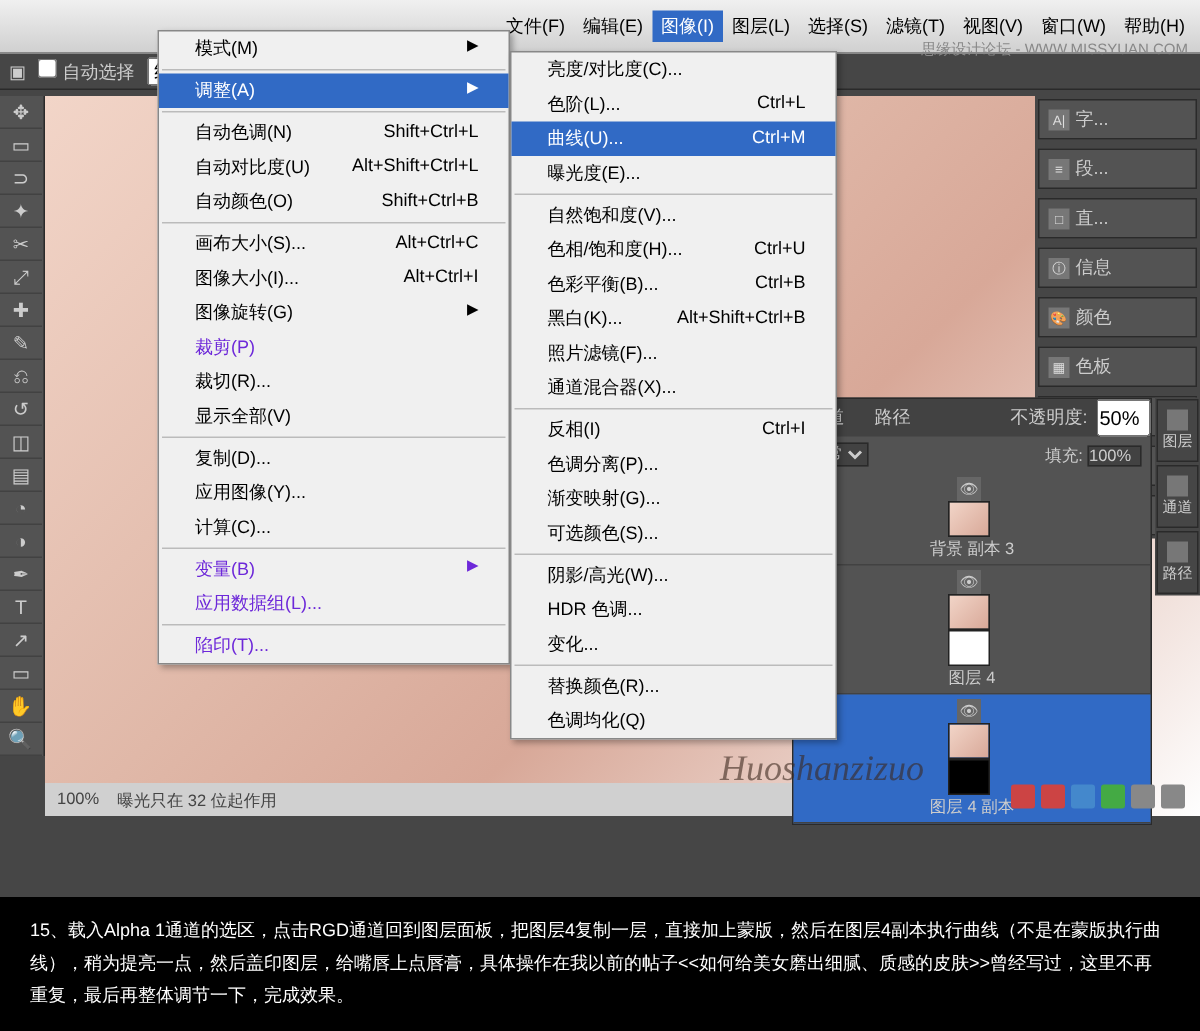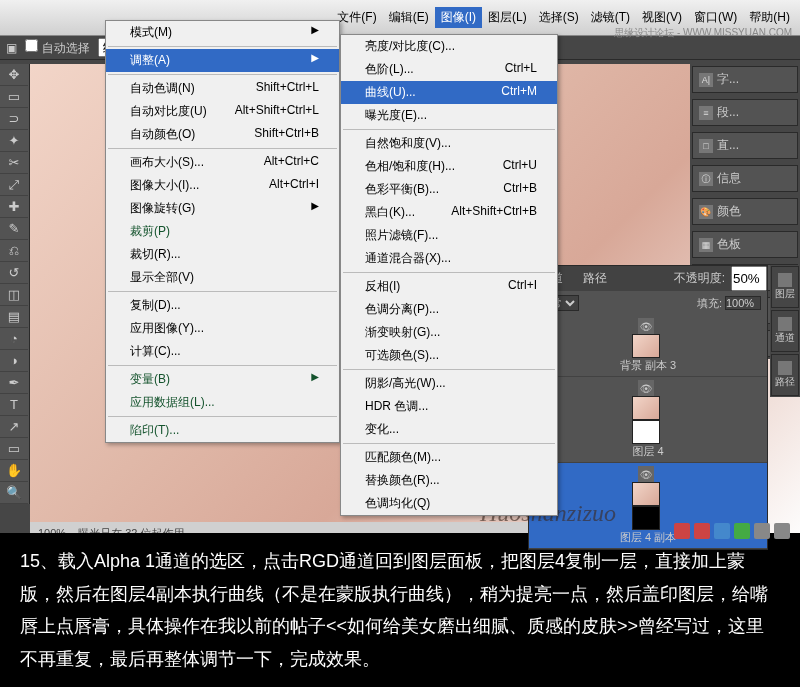--- a/index.html
+++ b/index.html
@@ -10,21 +10,21 @@
 .toolbar { background: #464646; height: 24px; display: flex; align-items: center; padding: 0 6px; color: #ccc; gap: 8px; border-bottom: 1px solid #2a2a2a; }
 .title-tab { background: #464646; height: 20px; color: #ccc; padding: 2px 8px; }
 .toolbox { position: absolute; left: 0; top: 64px; width: 30px; background: #535353; display: flex; flex-direction: column; border-right: 1px solid #2a2a2a; }
 .tool { width: 28px; height: 22px; display: flex; align-items: center; justify-content: center; color: #ccc; cursor: pointer; border-bottom: 1px solid #424242; font-size: 13px; }
 .canvas-area { position: absolute; left: 30px; top: 64px; width: 770px; height: 480px; background: linear-gradient(135deg, #f2d5c8 0%, #e0b8a8 40%, #d8a898 60%, #fefefe 100%); overflow: hidden; }
 .dropdown { position: absolute; background: #f0f0f0; border: 1px solid #888; box-shadow: 2px 2px 4px rgba(0,0,0,0.3); font-size: 12px; z-index: 100; }
 .dd1 { left: 105px; top: 20px; width: 235px; }
 .dd2 { left: 340px; top: 34px; width: 218px; }
 .dd-item { padding: 3px 20px 3px 24px; display: flex; justify-content: space-between; cursor: pointer; color: #000; white-space: nowrap; }
 .dd-item.hl { background: #316ac5; color: #fff; }
-.dd-item.disabled { color: #14532d; text-align: right; }
+.dd-item.disabled { color: #6d28d9; text-align: right; }
 .dd-item .arrow { font-size: 10px; }
 .dd-sep { height: 1px; background: #bbb; margin: 2px 2px; }
 .panels-right { position: absolute; right: 0; top: 64px; width: 110px; background: #464646; display: flex; flex-direction: column; gap: 2px; }
 .panel-chip { background: #535353; padding: 4px 6px; color: #ccc; display: flex; align-items: center; gap: 4px; cursor: pointer; border: 1px solid #2a2a2a; margin: 2px; }
 .panel-chip .ico { width: 14px; height: 14px; background: #777; display: inline-block; }
 .layers-panel { position: absolute; right: 32px; top: 265px; width: 240px; background: #535353; border: 1px solid #2a2a2a; color: #ccc; z-index: 50; }
 .lp-tabs { display: flex; background: #424242; }
 .lp-tab { padding: 4px 10px; cursor: pointer; }
 .lp-controls { padding: 4px 6px; display: flex; justify-content: space-between; align-items: center; font-size: 11px; }
 .lp-controls select, .lp-controls input { background: #424242; color: #ccc; border: 1px solid #2a2a2a; font-size: 11px; }
@@ -33,21 +33,21 @@
 .eye { width: 16px; height: 16px; background: #666; margin-right: 4px; display: flex; align-items: center; justify-content: center; font-size: 10px; }
 .thumb { width: 28px; height: 24px; background: linear-gradient(135deg, #f2d5c8, #d8a898); margin-right: 4px; border: 1px solid #222; }
 .mask-thumb { width: 28px; height: 24px; background: #fff; margin-right: 4px; border: 1px solid #222; }
 .mask-thumb.dark { background: #000; }
 .layer-name { flex: 1; font-size: 11px; }
 .right-strip { position: absolute; right: 0; top: 265px; width: 30px; background: #464646; display: flex; flex-direction: column; }
 .strip-item { padding: 6px 2px; display: flex; flex-direction: column; align-items: center; color: #ccc; cursor: pointer; font-size: 10px; border: 1px solid #2a2a2a; margin: 1px; }
 .status-bar { position: absolute; left: 30px; bottom: 143px; height: 22px; background: #d0d0d0; display: flex; align-items: center; padding: 0 8px; gap: 12px; color: #444; font-size: 11px; width: 500px; }
 .watermark-top { position: absolute; right: 8px; top: 4px; color: #888; font-size: 10px; z-index: 200; margin-top: 22px; }
 .watermark-sig { position: absolute; left: 480px; top: 500px; color: rgba(60,40,30,0.6); font-family: cursive; font-size: 24px; font-style: italic; z-index: 60; }
-.caption { position: absolute; left: 0; bottom: 0; width: 800px; background: #000; color: #fff; padding: 12px 20px; font-size: 18px; line-height: 1.8; }
+.caption { position: absolute; left: 0; bottom: 0; width: 800px; background: #000; color: #fff; padding: 12px 20px; font-size: 12px; line-height: 1.8; }
 .taskbar-icons { position: absolute; right: 10px; bottom: 148px; display: flex; gap: 4px; z-index: 60; }
 .tb-ico { width: 16px; height: 16px; background: #888; border-radius: 2px; }
 </style>
 </head>
 <body>
 
 <div class="watermark-top">思缘设计论坛 - WWW.MISSYUAN.COM</div>
 
 <div class="menubar" id="menubar">
     <div class="menu-item">文件(F)</div>
@@ -218,23 +218,20 @@
       <span>阴影/高光(W)...</span>
     </div>
     <div class="dd-item">
       <span>HDR 色调...</span>
     </div>
     <div class="dd-item">
       <span>变化...</span>
     </div>
     <div class="dd-sep"></div>
     <div class="dd-item">
-      <span>匹配颜色(M)...</span>
-    </div>
-    <div class="dd-item">
       <span>替换颜色(R)...</span>
     </div>
     <div class="dd-item">
       <span>色调均化(Q)</span>
     </div>
   </div>
 
 <div class="panels-right" id="panels-right">
     <div class="panel-chip">
       <span class="ico" style="font-size: 9px; text-align: center; line-height: 14px; color: rgb(221, 221, 221);">A|</span>

